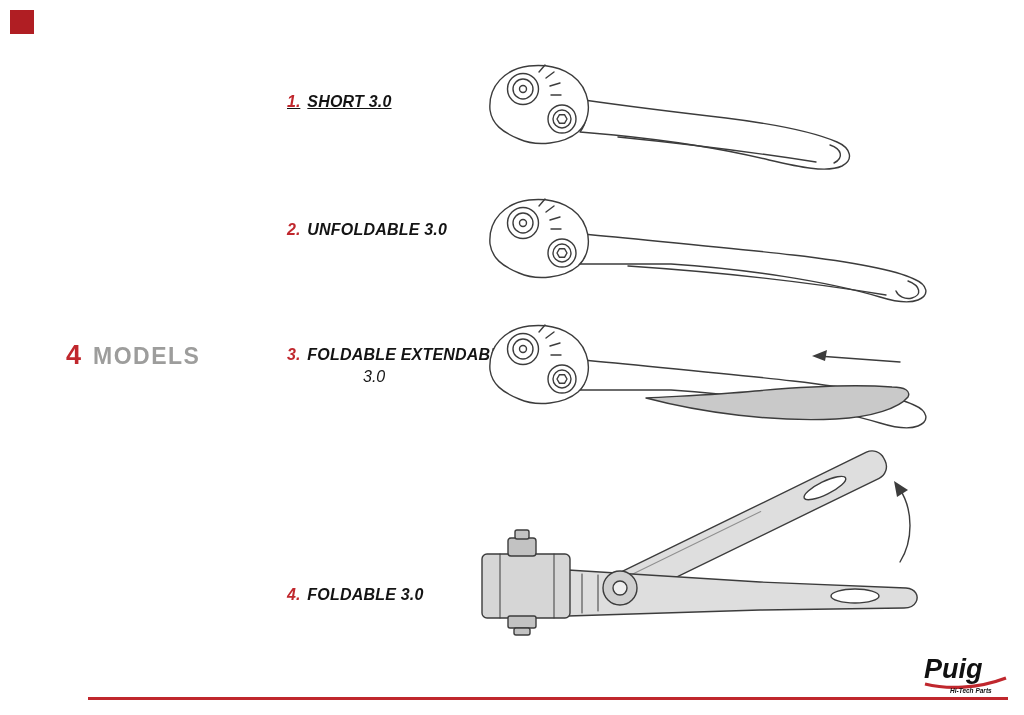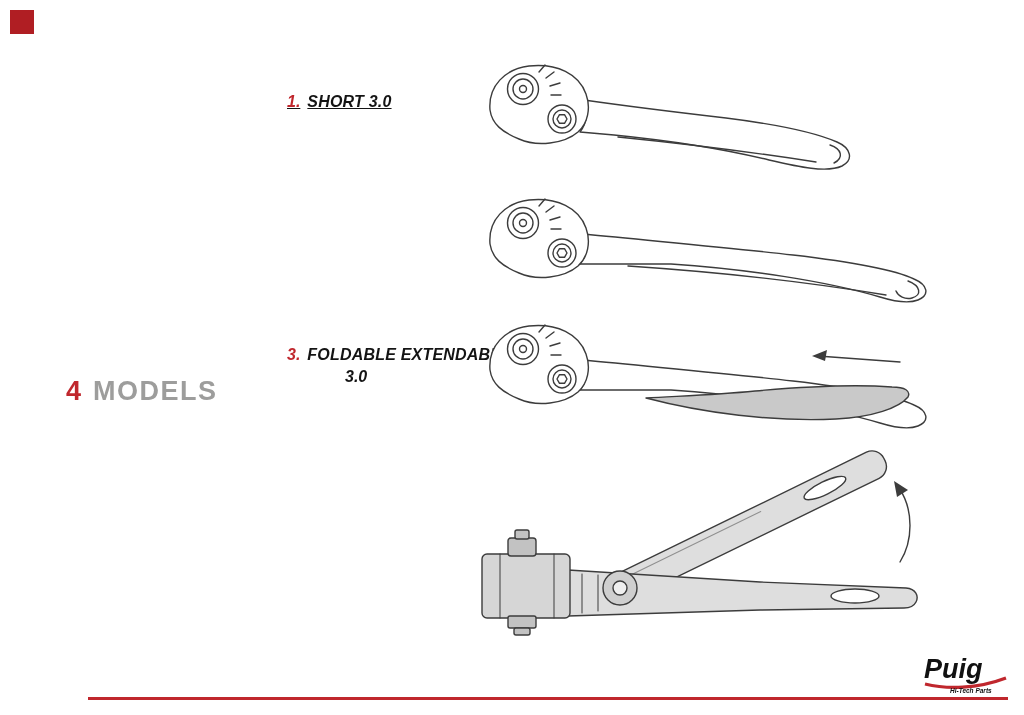--- a/index.html
+++ b/index.html
@@ -9,29 +9,29 @@
   }
   .corner-mark {
     position:absolute; left:10px; top:10px; width:24px; height:24px;
     background:#b01e23;
   }
   .heading {
     position:absolute; left:66px; top:340px;
     display:flex; gap:12px; align-items:baseline; white-space:nowrap;
   }
   .heading .num { color:#c0272d; font-size:27px; font-weight:bold; }
-  .heading .lbl { color:#9d9d9c; font-size:27px; font-weight:bold; letter-spacing:1.5px;margin-top:36px; }
+  .heading .lbl { color:#9d9d9c; font-size:23px; font-weight:bold; letter-spacing:1.5px; }
 
   .model-label {
     position:absolute; font-style:italic; font-size:16px; color:#141414;
     white-space:nowrap; line-height:1.35;
   }
   .model-label .num { color:#c0272d; font-weight:bold; margin-right:7px; }
   .model-label .nm  { font-weight:bold; letter-spacing:0.2px; }
-  .model-label .line2 { margin-left:58px; font-weight:bold; }
+  .model-label .line2 { margin-left:76px; font-weight:normal; }
 
   #model-1 { left:287px; top:91px;text-decoration:underline; }
   #model-2 { left:287px; top:219px; }
   #model-3 { left:287px; top:344px; }
   #model-4 { left:287px; top:584px; }
 
   .illus { position:absolute; }
   #illus-1 { left:478px; top:58px; }
   #illus-2 { left:478px; top:192px; }
   #illus-3 { left:478px; top:316px; }
@@ -52,28 +52,34 @@
 
   <div class="heading">
     <span class="num">4</span>
     <span class="lbl">MODELS</span>
   </div>
 
   <div class="model-label" id="model-1">
     <span class="num">1.</span><span class="nm">SHORT 3.0</span>
   </div>
 
+  <div class="model-label" id="model-2">
+    <span class="num">2.</span><span class="nm">UNFOLDABLE 3.0</span>
+  </div>
 
   <div class="model-label" id="model-3">
     <div>
       <span class="num">3.</span><span class="nm">FOLDABLE EXTENDABLE</span>
     </div>
     <div class="line2">3.0</div>
   </div>
 
+  <div class="model-label" id="model-4">
+    <span class="num">4.</span><span class="nm">FOLDABLE 3.0</span>
+  </div>
 
   <svg class="illus" id="illus-1" width="390" height="122" viewBox="0 0 390 122">
     <g stroke="#3c3c3c" stroke-width="1.4" fill="none" stroke-linecap="round" stroke-linejoin="round">
       <path fill="#ffffff" d="M 106,42 C 155,49 205,55 248,60 C 296,66 336,74 359,84 C 373,90 376,102 364,108 C 349,115 321,109 291,102 C 246,91 186,82 136,77 L 102,74 C 109,65 111,52 106,42 Z"></path>
       <path fill="#ffffff" d="M 12,52 C 10,28 27,11 51,8 C 79,5 101,16 108,36 C 113,50 110,65 100,74 C 86,86 59,89 41,81 C 24,74 14,66 12,52 Z"></path>
       <circle cx="45" cy="31" r="15.5"></circle>
       <circle cx="45" cy="31" r="10"></circle>
       <circle cx="45" cy="31" r="3.5"></circle>
       <path d="M 61,14 L 67,7 M 68,20 L 76,14 M 72,28 L 82,25 M 73,37 L 83,37"></path>
       <circle cx="84" cy="61" r="14"></circle>

